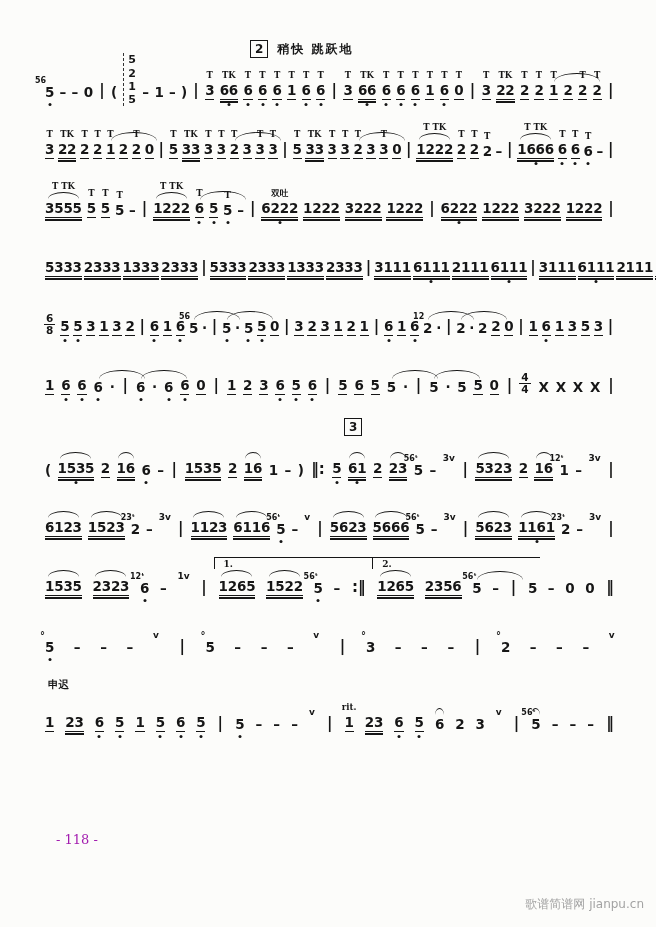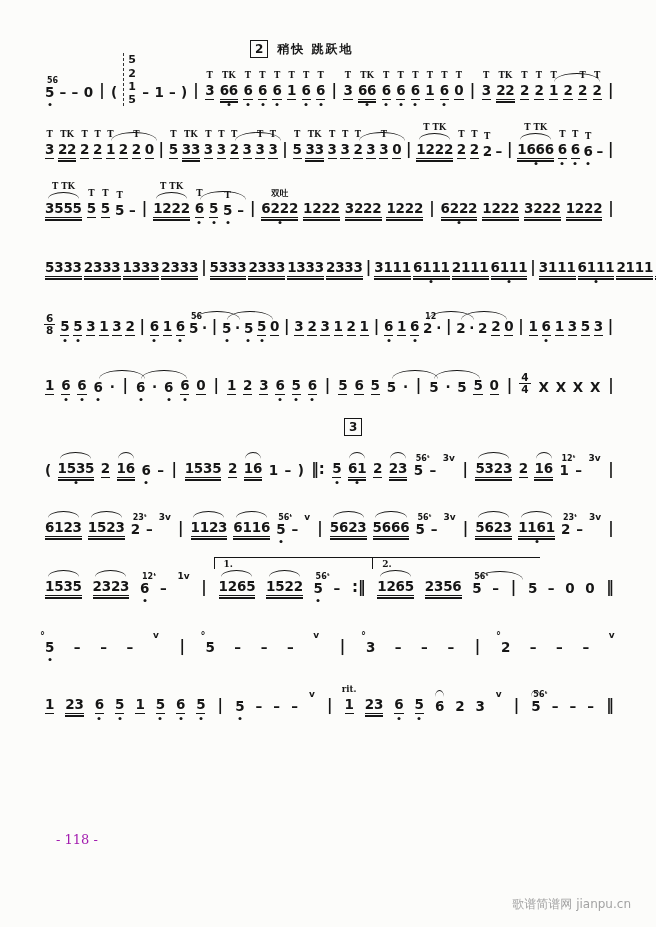--- a/index.html
+++ b/index.html
@@ -21,36 +21,36 @@
   .num.u2{border-bottom:1.6px solid #161616;padding-bottom:1px;position:relative;}
   .num.u2::after{content:"";position:absolute;left:0;right:0;bottom:-3.6px;height:1.6px;background:#161616;}
   .dashch{letter-spacing:0;}
   .ann{position:absolute;top:-13px;left:50%;transform:translateX(-50%);
        font:700 8.5px "DejaVu Serif",serif;white-space:nowrap;z-index:2;}
   .hascap .ann{top:-20px;}
   .capline{position:absolute;top:-9px;left:10%;right:10%;height:6px;border-top:1.5px solid #161616;
            border-radius:50% 50% 0 0 / 100% 100% 0 0;}
   .arcline{position:absolute;top:-10px;left:55%;width:46px;height:8px;border-top:1.5px solid #161616;
            border-radius:50% 50% 0 0 / 100% 100% 0 0;z-index:1;}
-  .grace{position:absolute;top:-9px;left:-9px;font:700 8px "DejaVu Sans",sans-serif;white-space:nowrap;margin-left:12px;}
+  .grace{position:absolute;top:-9px;left:-9px;font:700 8px "DejaVu Sans",sans-serif;white-space:nowrap;}
   .circ{position:absolute;top:-10px;left:-4px;font:700 10px "DejaVu Sans",sans-serif;}
   .dotb{position:absolute;left:50%;transform:translateX(-50%);bottom:-6px;width:3px;height:3px;
         border-radius:50%;background:#161616;}
   .supmark{font:700 9px "DejaVu Sans",sans-serif;position:relative;top:-15px;align-self:flex-end;padding:0 1px;}
   .bar{font:700 15px "DejaVu Sans",sans-serif;line-height:1.25;padding:0 1px;margin:0 1px;}
   .chord{display:inline-flex;flex-direction:column;align-items:center;font:700 11px "DejaVu Sans",sans-serif;
          line-height:1.2;border-left:1.4px dashed #333;padding-left:4px;margin:0 2px;position:relative;top:6px;}
   .tsig{display:inline-flex;flex-direction:column;align-items:center;font:700 10.5px "DejaVu Sans",sans-serif;
         line-height:1.05;margin-right:2px;}
   .tsig .tn{padding:0 2px;}
   .tsig .tn:first-child{border-bottom:1.2px solid #161616;}
   .ann.volta{left:-4px;transform:none;width:158px;border-top:1.3px solid #161616;border-left:1.3px solid #161616;
              text-align:left;padding:1px 0 0 9px;top:-22px;font:700 9px "DejaVu Serif",serif;}
   .footer{position:absolute;left:56px;top:832px;font:400 13px "DejaVu Serif",serif;color:#a21caf;}
-  .watermark{position:absolute;right:25px;top:896px;font:400 12px "DejaVu Sans",sans-serif;color:#a3a3a3;}
+  .watermark{position:absolute;right:12px;top:896px;font:400 12px "DejaVu Sans",sans-serif;color:#a3a3a3;}
 </style>
 </head>
 <body>
 
 <div class="page">
   <div class="score">
       <div class="line line-l1">
         <div class="header">
           <span class="secbox">2</span>
           <span class="hlabel">稍快 跳跃地</span>
@@ -1046,20 +1046,21 @@
           <span class="tok">
             <span class="num dashch">–</span>
           </span>
           <span class="tok">
             <span class="num dashch">–</span>
           </span>
           <span class="supmark">v</span>
         </div>
       </div>
       <div class="line line-l11">
+        <div class="linelabel">申迟</div>
         <div class="tokens">
           <span class="tok">
             <span class="num u1">1</span>
           </span>
           <span class="tok">
             <span class="num u2">23</span>
           </span>
           <span class="tok">
             <span class="num u1">6</span>
             <span class="dotb"></span>

